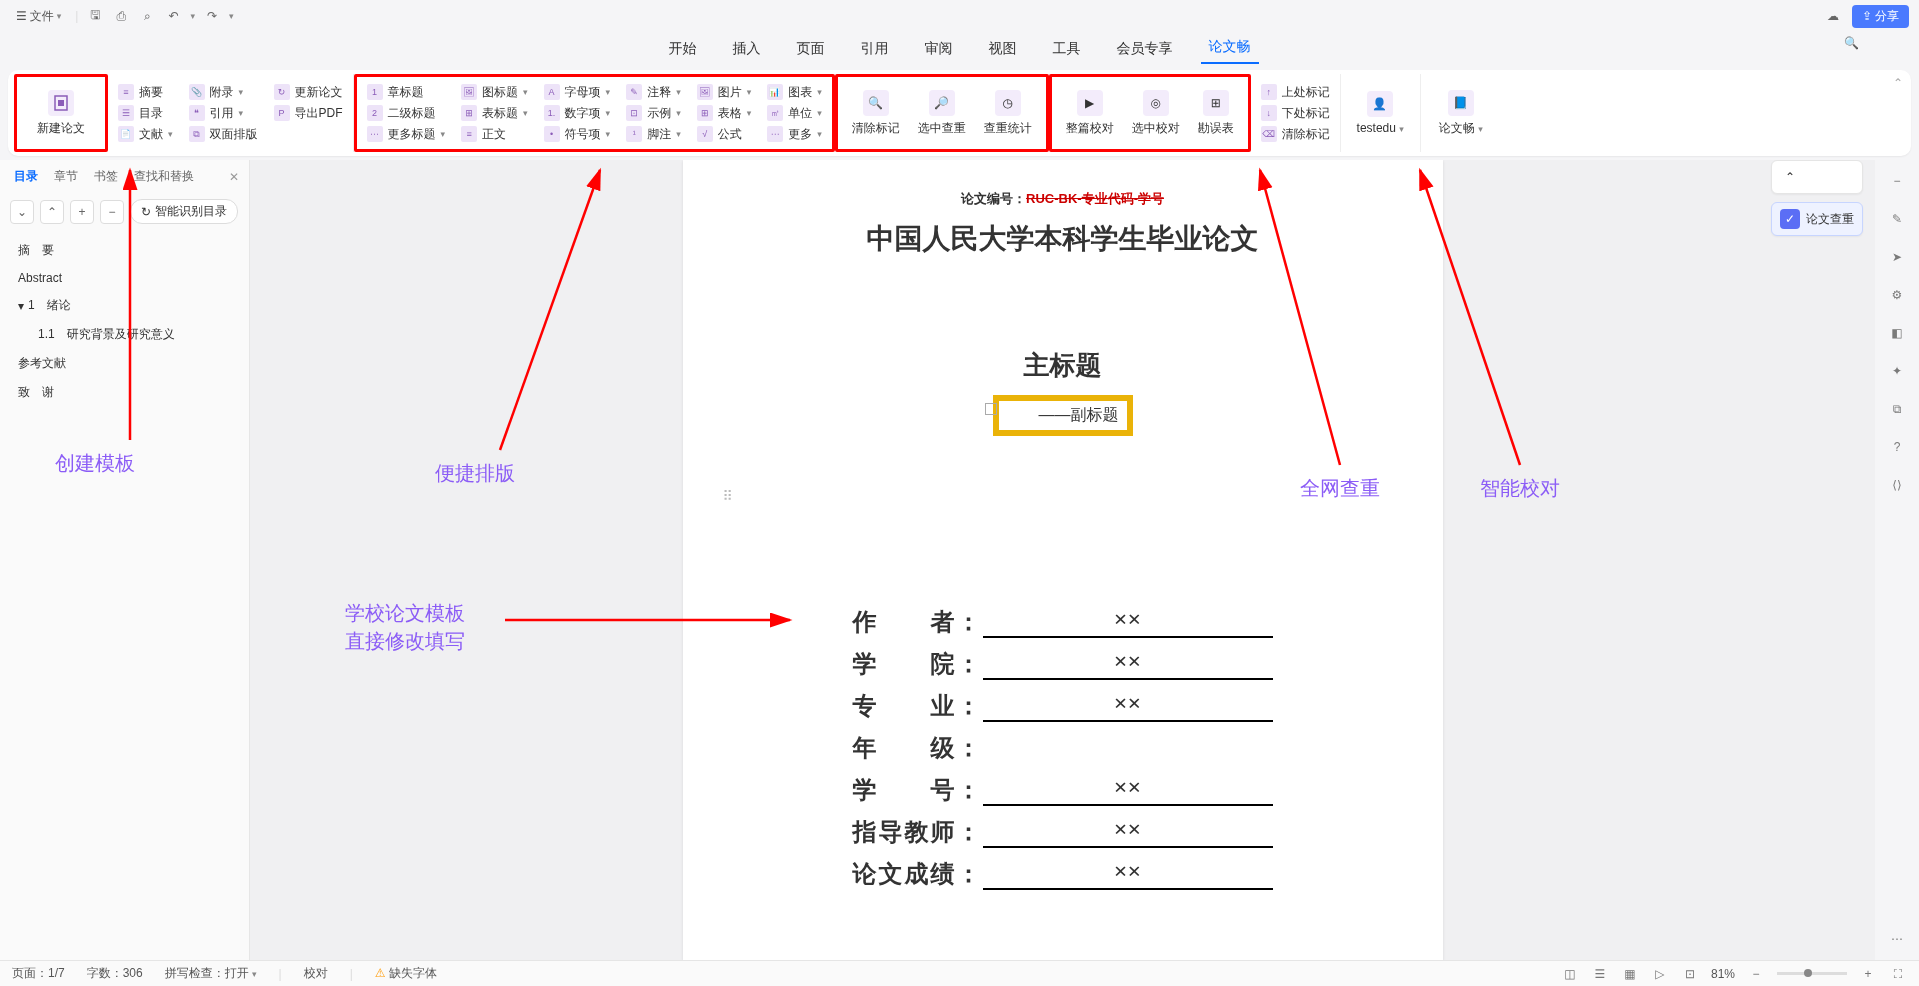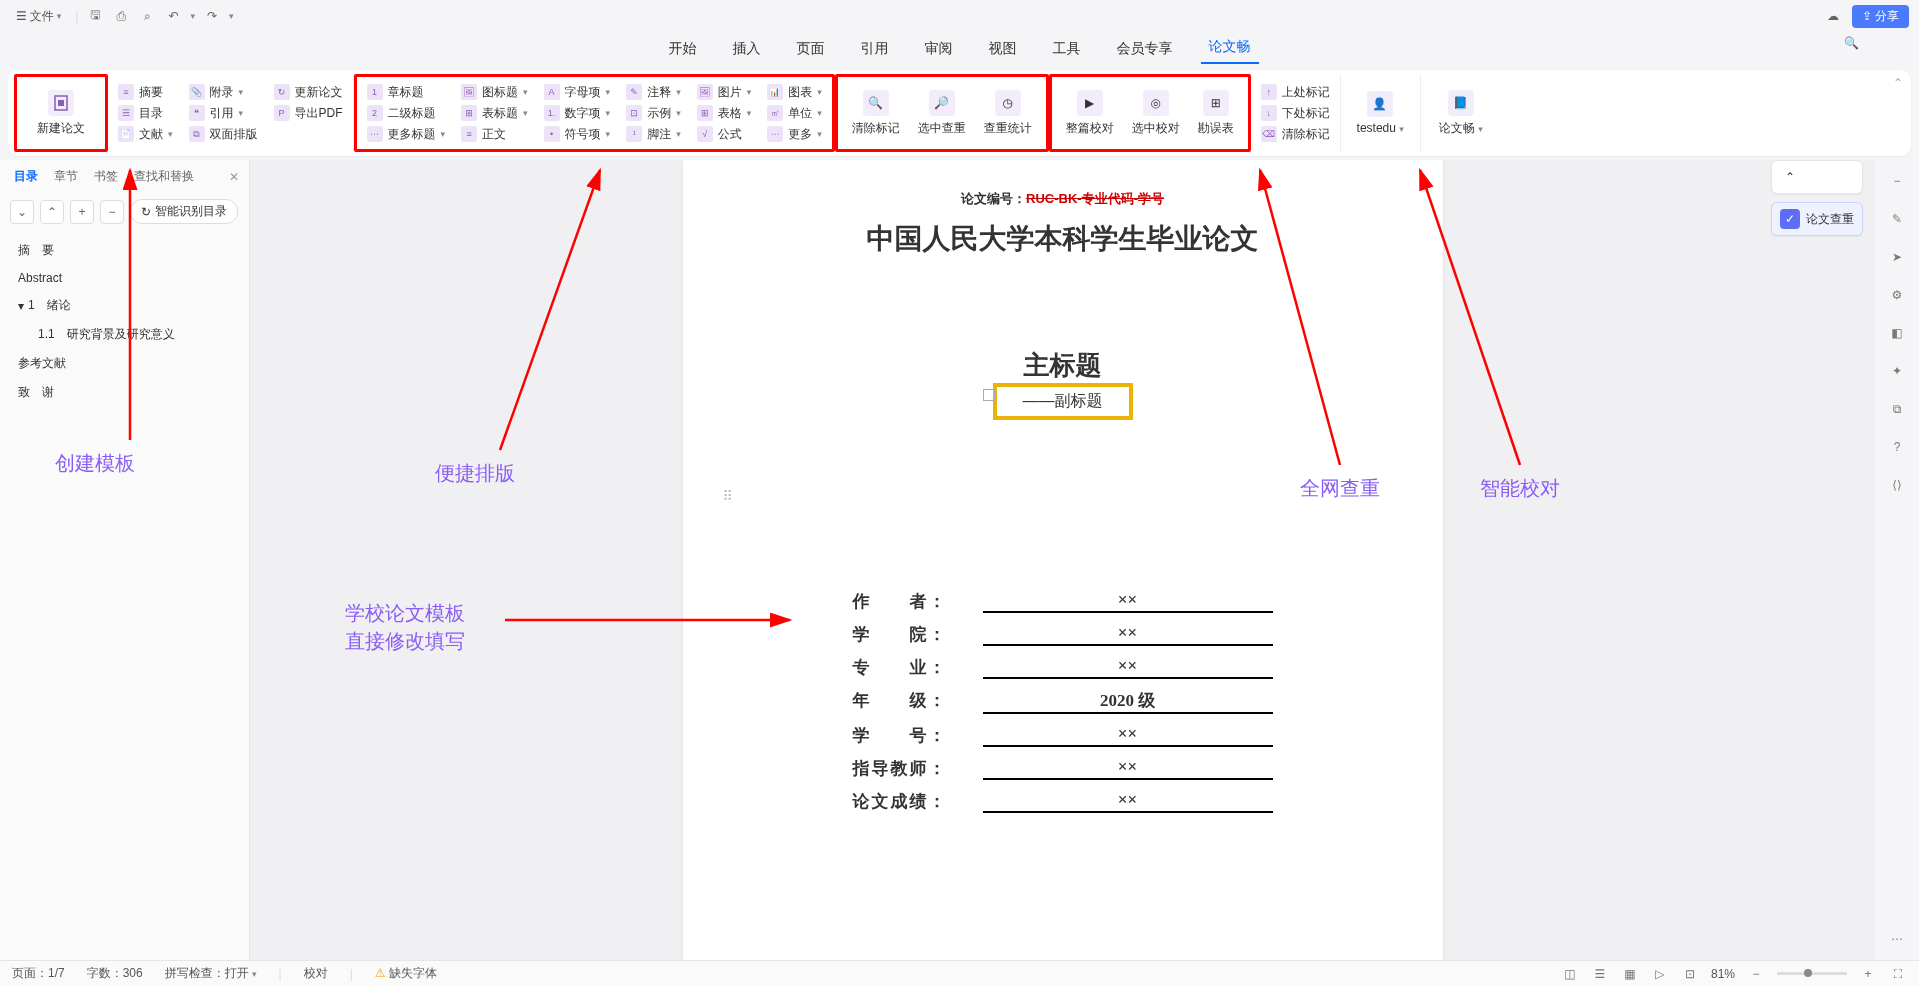--- a/index.html
+++ b/index.html
@@ -36,24 +36,24 @@
 .toc { padding: 6px 14px; flex: 1; overflow: auto; }
 .toc-item { padding: 6px 4px; cursor: pointer; color: #333; }
 .toc-item.h1 { font-weight: 500; }
 .toc-item.h2 { padding-left: 24px; }
 .toc-tree { display: flex; align-items: center; gap: 4px; }
 .canvas { flex: 1; background: #f0f0f2; overflow: auto; position: relative; display: flex; justify-content: center; padding-top: 0; }
 .page { width: 760px; background: #fff; margin-top: 0; padding: 30px 60px 40px; position: relative; box-shadow: 0 1px 3px rgba(0,0,0,.1); }
 .page .doc-id { text-align: center; font-size: 13px; font-weight: bold; }
 .page .uni-title { text-align: center; font-size: 28px; font-weight: bold; margin-top: 12px; font-family: SimSun, serif; }
 .page .main-title { text-align: center; font-size: 26px; font-weight: bold; margin-top: 90px; font-family: SimSun, serif; }
-.page .sub-title-box { width: 140px; margin: 0 auto 0; border: 4px solid #eab308; padding: 4px 8px; text-align: center; font-size: 16px; position: relative; }
+.page .sub-title-box { width: 140px; margin: 12px auto 0; border: 6px solid #eab308; padding: 4px 8px; text-align: right; font-size: 16px; position: relative; }
 .page .sub-title-box::before { content: ''; position: absolute; left: -14px; top: 2px; width: 10px; height: 10px; border: 1px solid #aaa; }
 .info-table { margin: 170px auto 0; width: 420px; font-family: SimSun, serif; }
-.info-row { display: flex; font-size: 17px; font-weight: bold; margin-bottom: 10px; }
+.info-row { display: flex; font-size: 24px; font-weight: bold; margin-bottom: 10px; }
 .info-label { width: 130px; letter-spacing: 2px; }
 .info-value { flex: 1; border-bottom: 2px solid #000; text-align: center; }
 .right-rail { width: 44px; background: transparent; display: flex; flex-direction: column; align-items: center; gap: 16px; padding-top: 10px; }
 .right-rail .ric { width: 22px; height: 22px; color: #7a7a7a; cursor: pointer; display: flex; align-items: center; justify-content: center; }
 .float-panel { position: absolute; right: 56px; top: 160px; display: flex; flex-direction: column; gap: 8px; }
 .chip { background: #fff; border: 1px solid #e5e5e5; border-radius: 6px; padding: 6px 8px; display: flex; align-items: center; gap: 6px; box-shadow: 0 1px 2px rgba(0,0,0,.05); cursor: pointer; }
 .chip.active { background: #eef2ff; border-color: #c7d5ff; }
 .chip .cic { width: 20px; height: 20px; border-radius: 4px; display: flex; align-items: center; justify-content: center; }
 .statusbar { position: absolute; bottom: 0; left: 0; right: 0; height: 26px; background: #fafafa; border-top: 1px solid #e5e5e5; display: flex; align-items: center; padding: 0 12px; gap: 22px; font-size: 12px; color: #555; }
 .statusbar .right { margin-left: auto; display: flex; gap: 12px; align-items: center; }
@@ -357,21 +357,20 @@
           <div class="info-row">
             <div class="info-label">学　　院：</div>
             <div class="info-value">××</div>
           </div>
           <div class="info-row">
             <div class="info-label">专　　业：</div>
             <div class="info-value">××</div>
           </div>
           <div class="info-row">
             <div class="info-label">年　　级：</div>
-            <div class="info-value">2020 级</div>
           </div>
           <div class="info-row">
             <div class="info-label">学　　号：</div>
             <div class="info-value">××</div>
           </div>
           <div class="info-row">
             <div class="info-label">指导教师：</div>
             <div class="info-value">××</div>
           </div>
           <div class="info-row">

